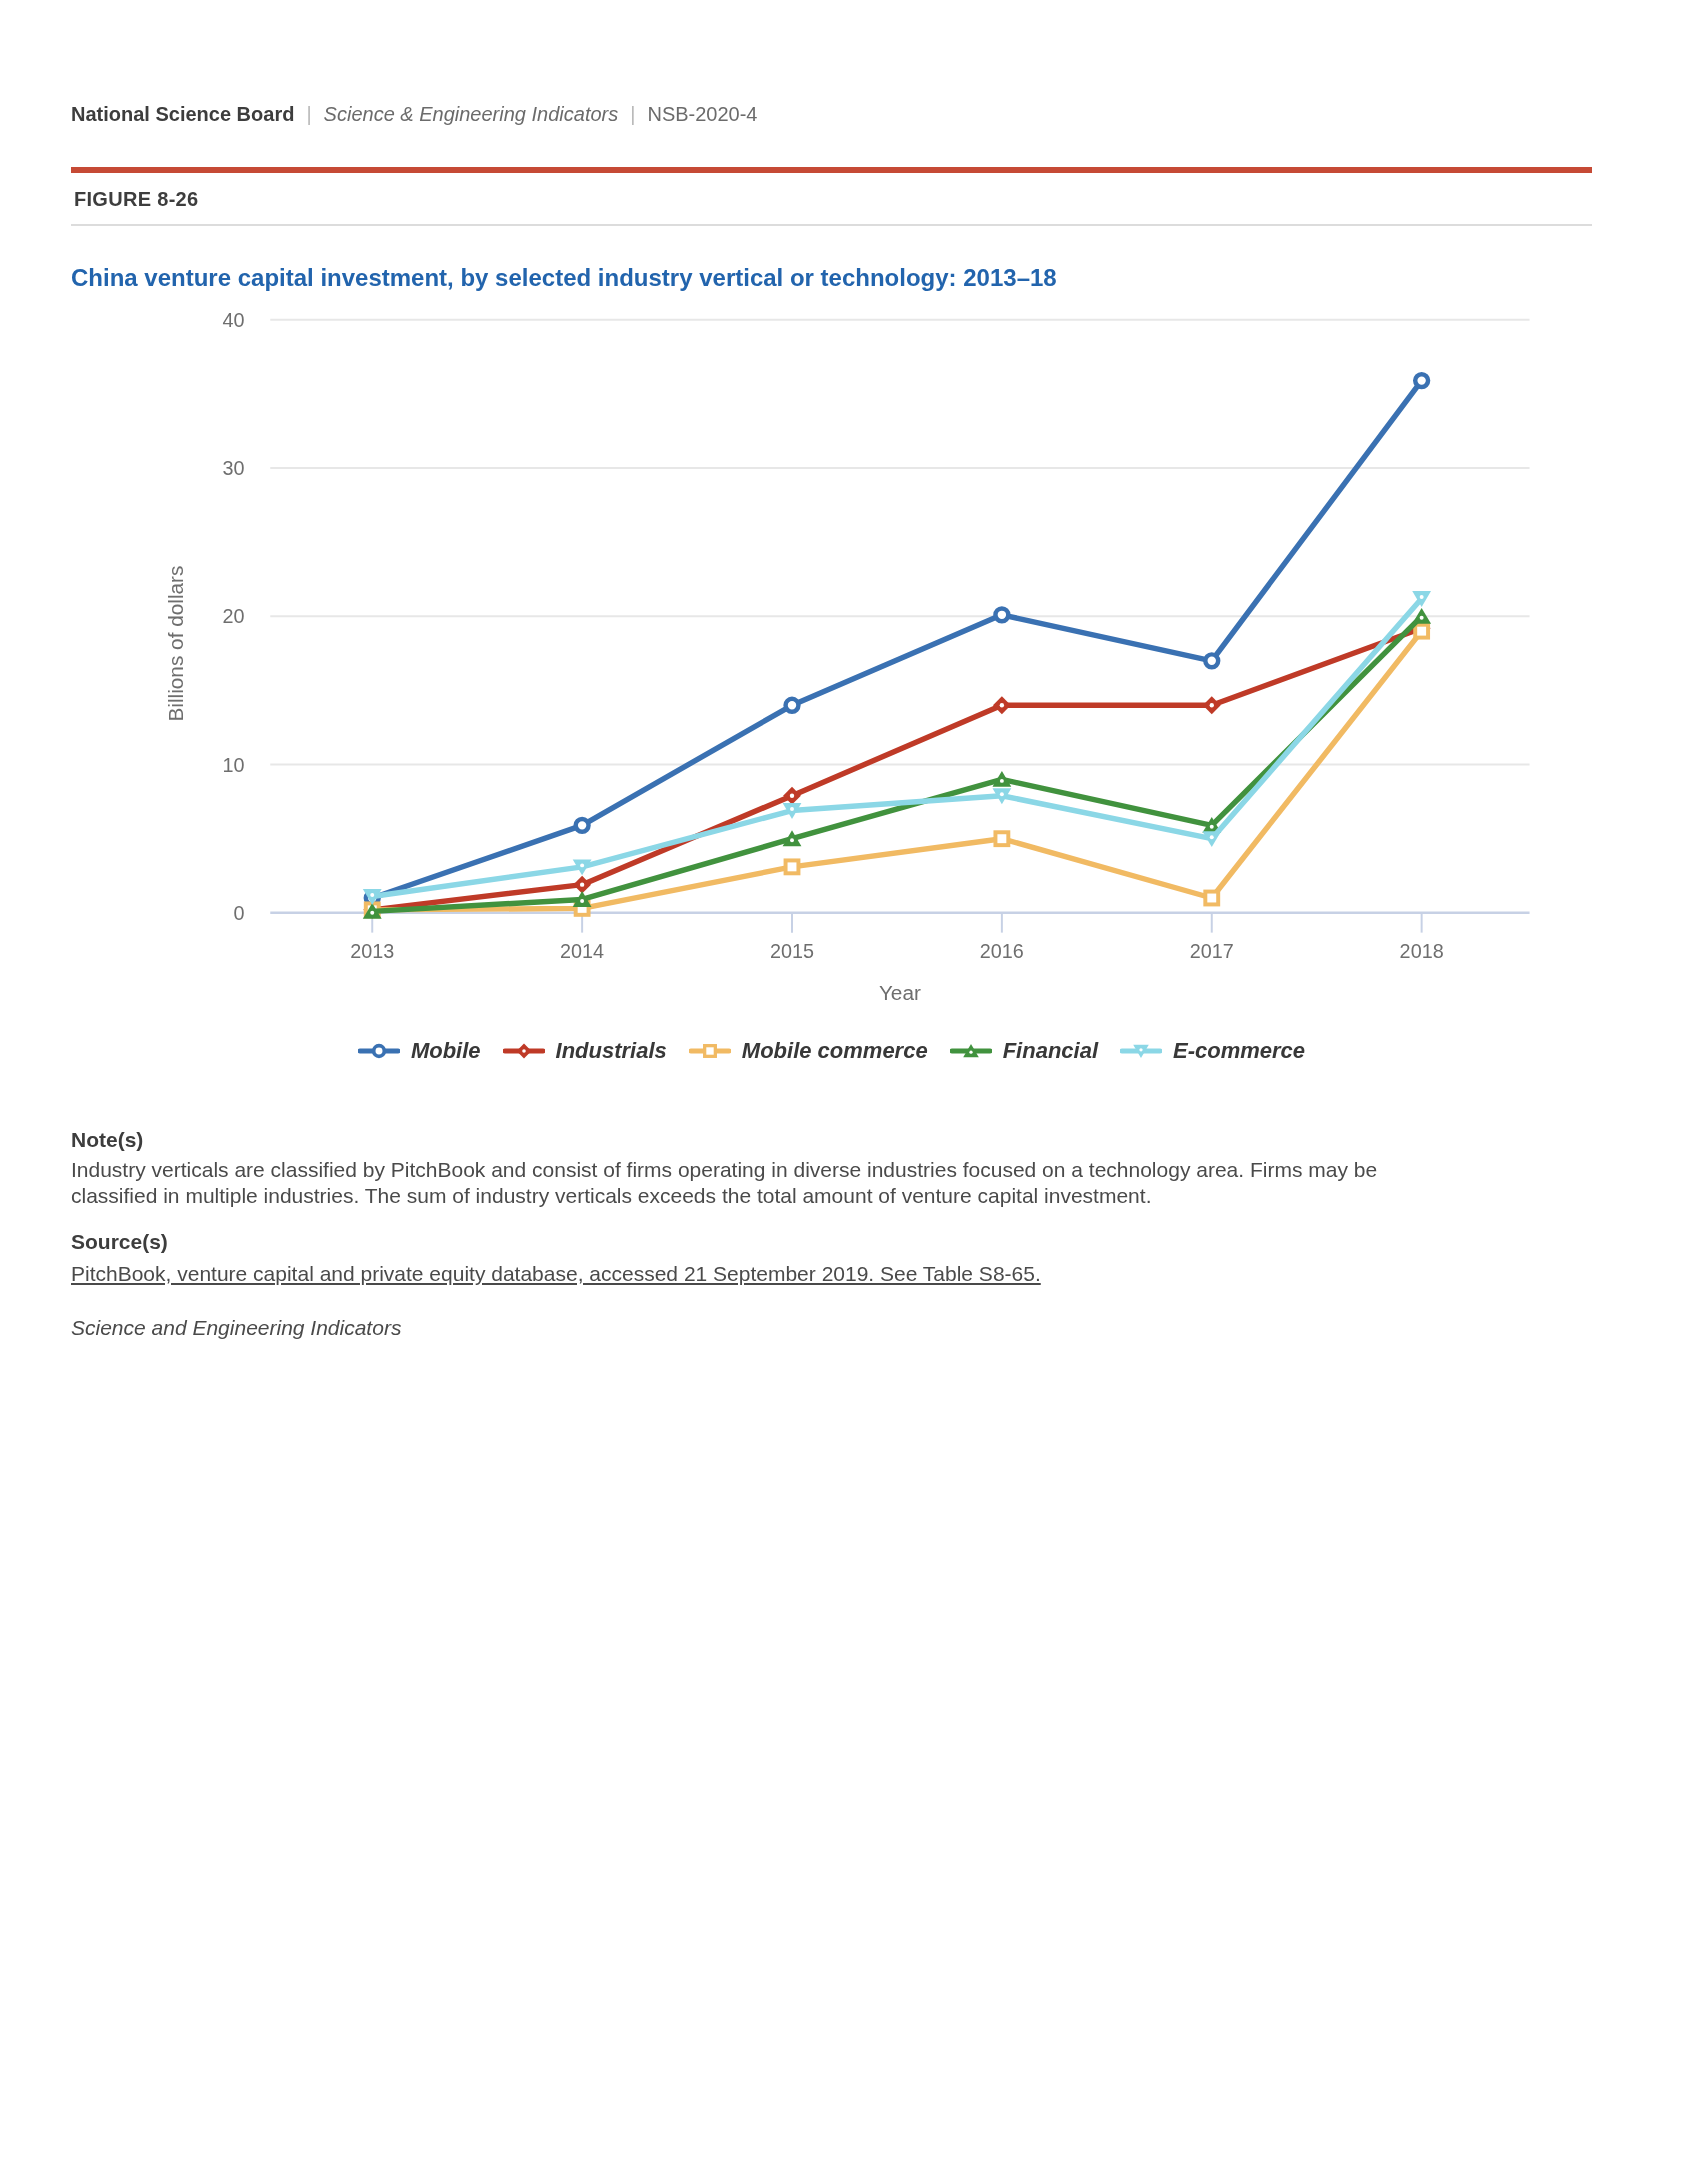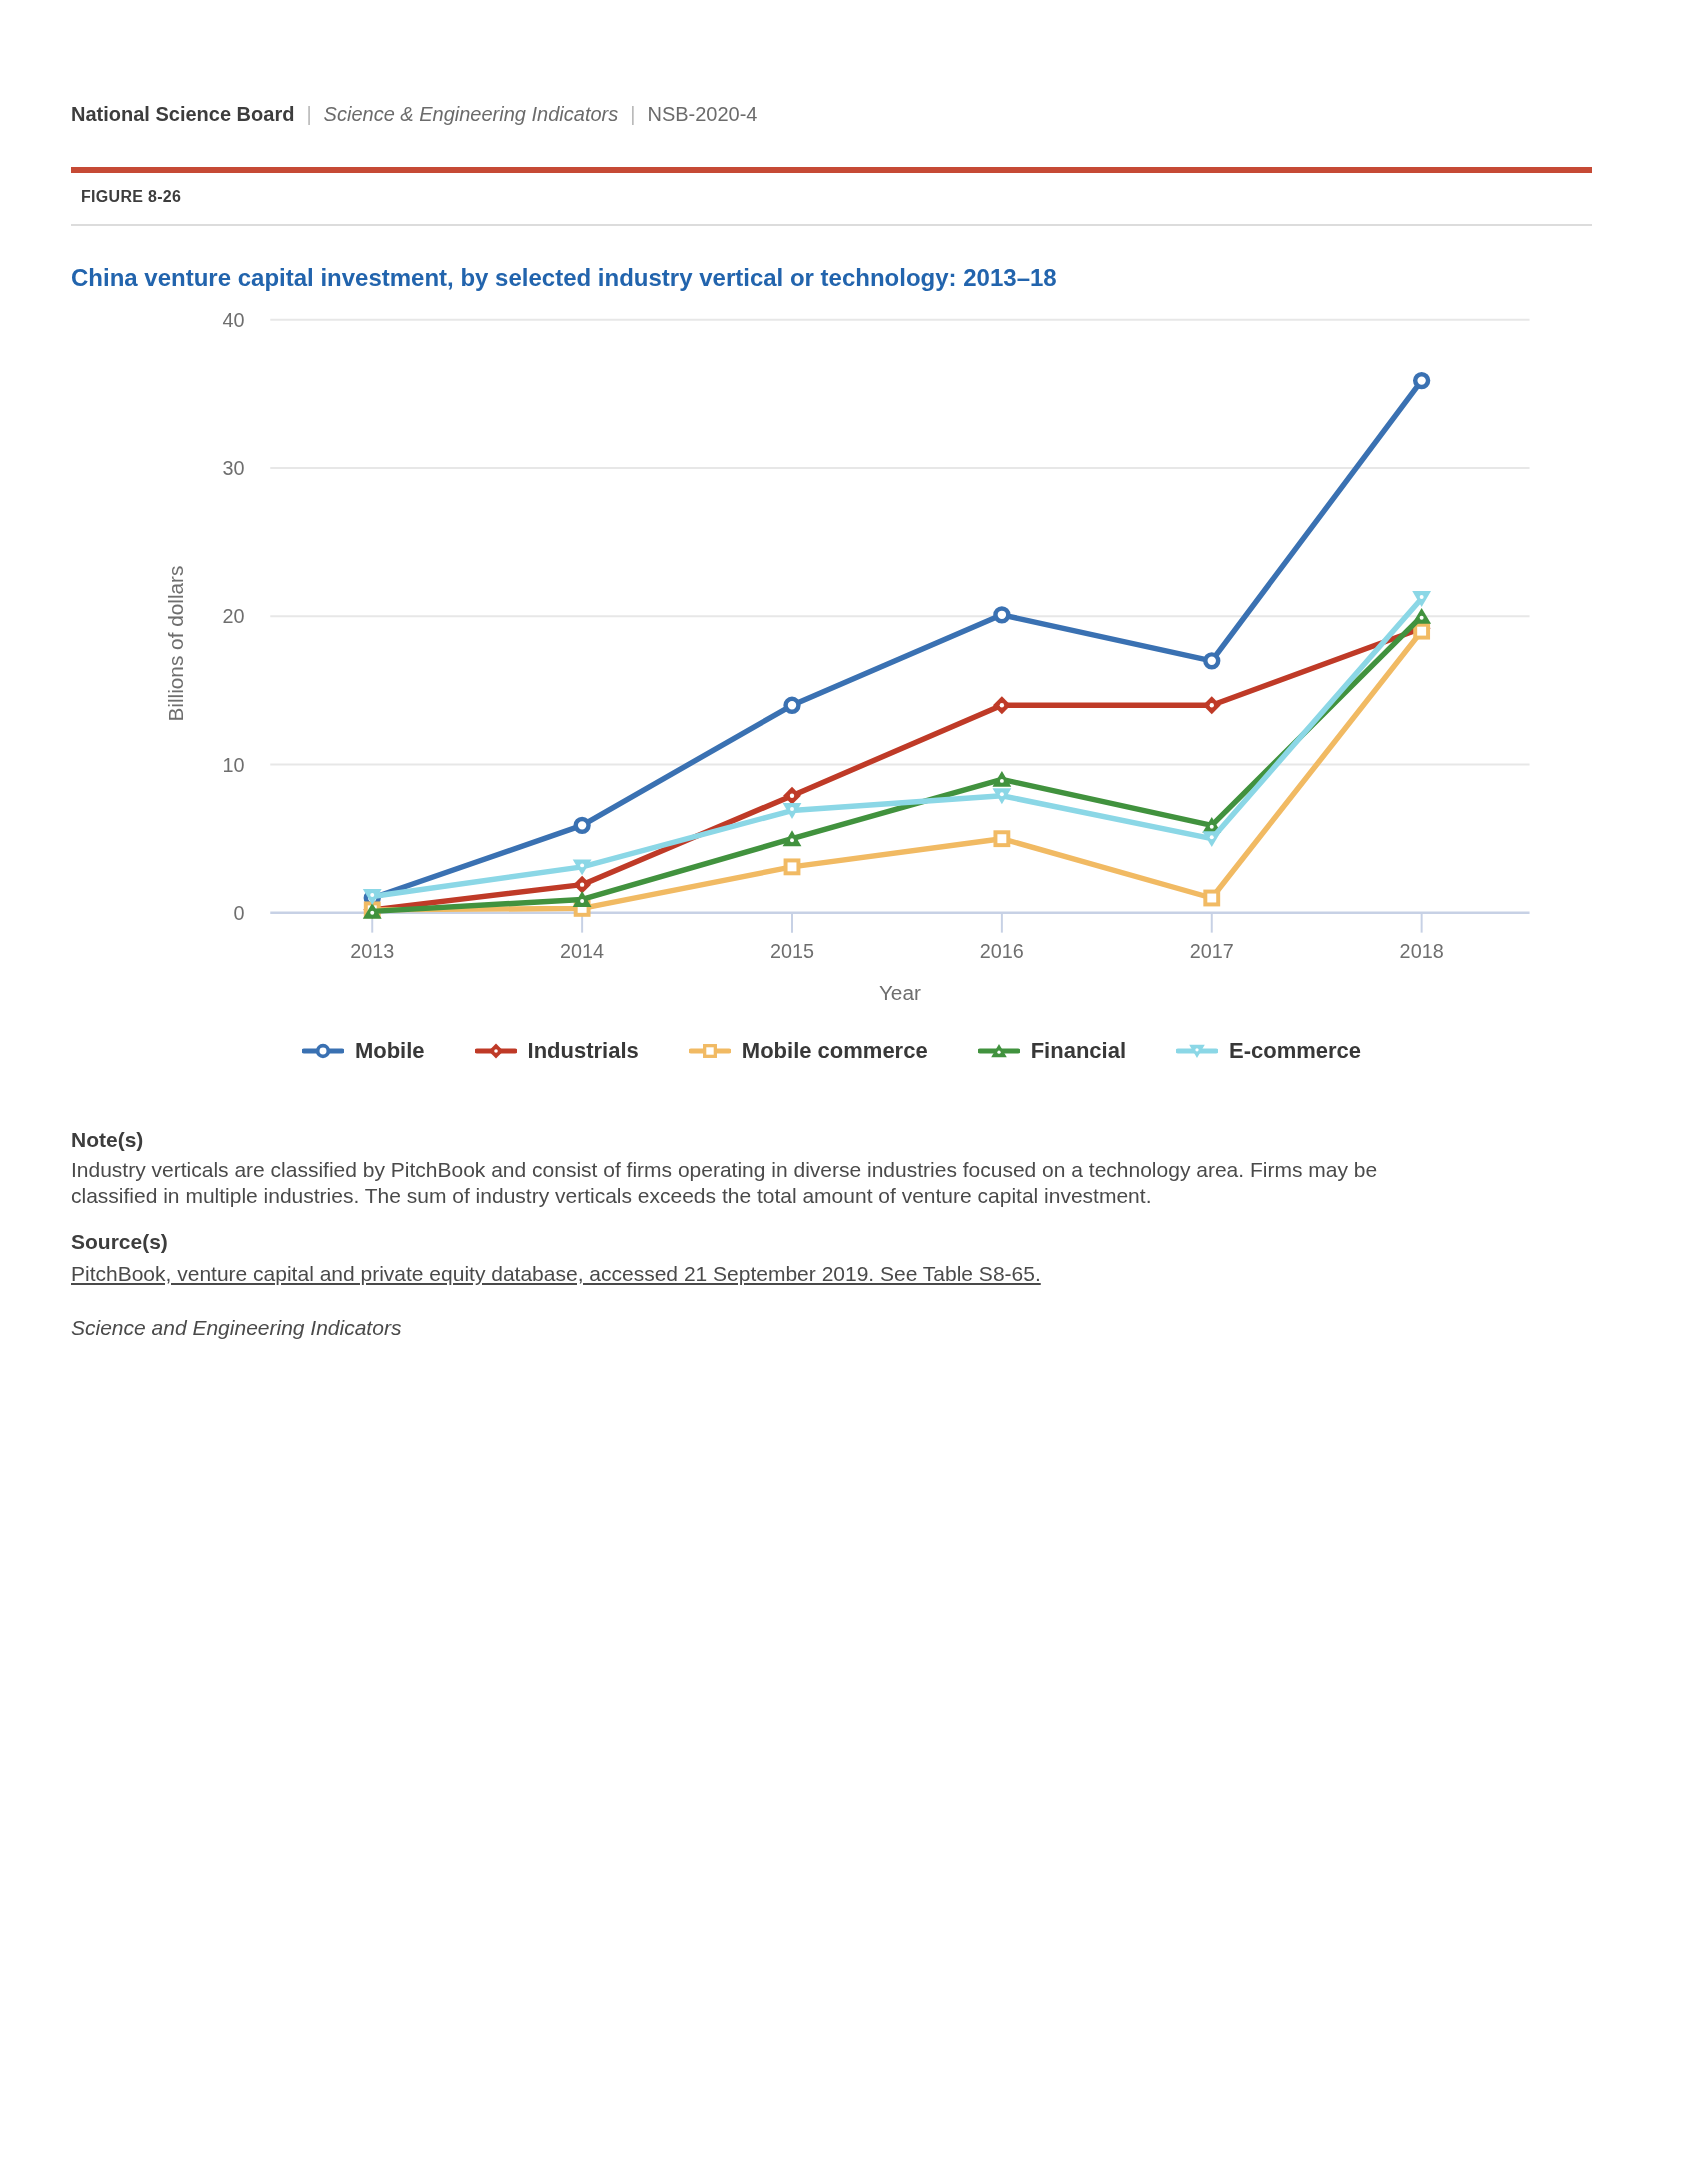--- a/index.html
+++ b/index.html
@@ -5,27 +5,27 @@
 <style>
   html,body{margin:0;padding:0;background:#fff;}
   .page{position:relative;width:1683px;height:1850px;background:#ffffff;overflow:hidden;
         font-family:"Liberation Sans","DejaVu Sans",sans-serif;color:#3d3d3d;}
   .abs{position:absolute;}
   .header{left:71px;top:103px;font-size:20px;color:#6b6b6b;white-space:nowrap;}
   .header .org{font-weight:bold;color:#3d3d3d;}
   .header .sep{color:#b9b9b9;margin:0 12px;}
   .header .pub{font-style:italic;color:#6b6b6b;}
   .red-rule{left:71px;top:167px;width:1521px;height:6px;background:#c64a35;}
-  .figure-label{left:81px;top:188px;font-size:16px;font-weight:bold;color:#3d3d3d;letter-spacing:0.3px;}
+  .figure-label{left:74px;top:188px;font-size:20px;font-weight:bold;color:#3d3d3d;letter-spacing:0.3px;}
   .gray-rule{left:71px;top:224px;width:1521px;height:2px;background:#dcdcdc;}
   .chart-title{left:71px;top:244px;font-size:24px;font-weight:bold;color:#2264ad;white-space:nowrap;}
   svg.chart{left:0;top:0;width:1683px;height:1099px;}
   svg text{font-family:"Liberation Sans","DejaVu Sans",sans-serif;}
   .legend{left:71px;top:1038px;width:1521px;display:flex;justify-content:center;
-          align-items:center;column-gap:50px;}
+          align-items:center;column-gap:22px;font-style:italic;}
   .legend-item{display:flex;align-items:center;column-gap:11px;}
   .legend-label{font-size:22px;font-weight:bold;color:#383838;white-space:nowrap;}
   .note-heading{left:71px;top:1128px;font-size:21px;font-weight:bold;color:#3d3d3d;text-align:center;}
   .note-line1{left:71px;top:1158px;font-size:21px;color:#4a4a4a;white-space:nowrap;}
   .note-line2{left:71px;top:1184px;font-size:21px;color:#4a4a4a;white-space:nowrap;}
   .source-heading{left:71px;top:1230px;font-size:21px;font-weight:bold;color:#3d3d3d;}
   .source-text{left:71px;top:1262px;font-size:21px;color:#4a4a4a;white-space:nowrap;text-decoration:underline;}
   .footer-italic{left:71px;top:1316px;font-size:21px;font-style:italic;color:#4a4a4a;}
 </style>
 </head>

